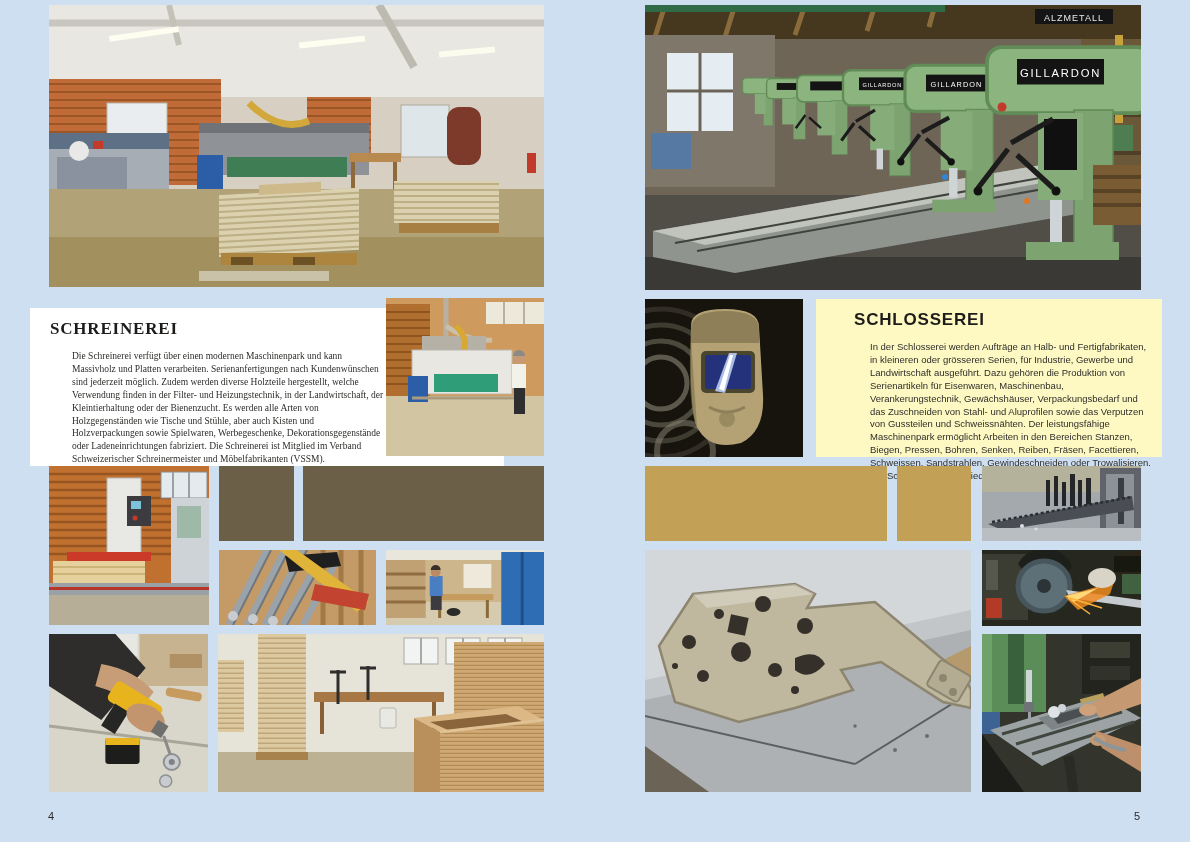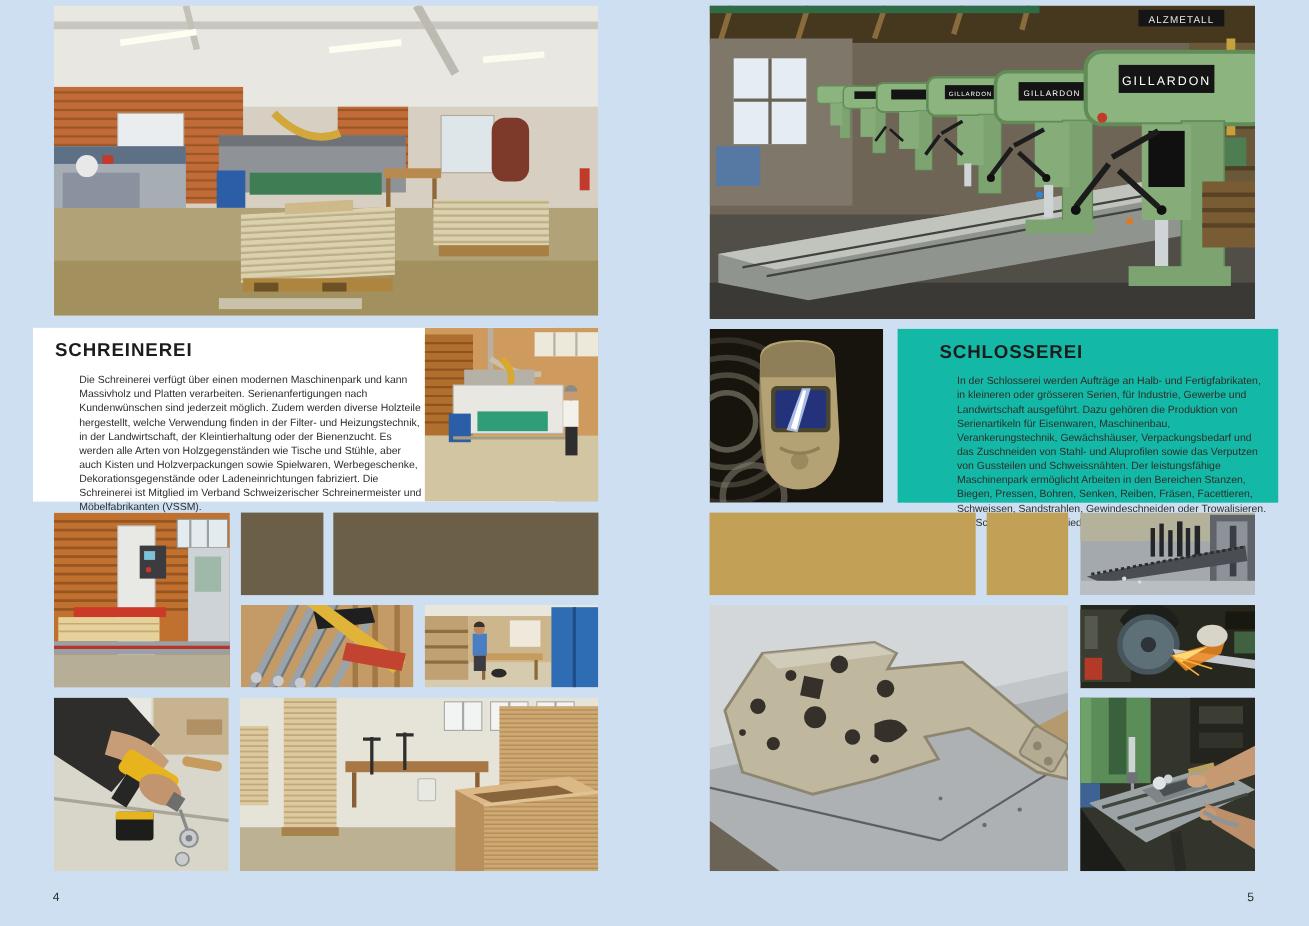--- a/index.html
+++ b/index.html
@@ -4,21 +4,21 @@
 <style>
   html,body{margin:0;padding:0;background:#9aa7b4;}
   #canvas{position:relative;width:1190px;height:842px;margin:0 auto;overflow:hidden;
           font-family:"Liberation Sans",sans-serif;background:#cddff1;}
   .ph{position:absolute;overflow:hidden;}
   .ph svg{display:block;width:100%;height:100%;}
   .block{position:absolute;}
   .infobox{position:absolute;background:#ffffff;}
   .infobox h2{position:absolute;margin:0;font-weight:bold;font-size:17px;letter-spacing:.8px;color:#1d1c1a;}
   .infobox p{position:absolute;margin:4px;font-size:9.5px;line-height:12.9px;color:#2e2d2a;text-align:left;}
-  #boxL{left:30px;top:298px;width:474px;height:158px;}
+  #boxL{left:30px;top:308px;width:474px;height:158px;font-family:Liberation Serif, serif;}
   #boxL h2{left:20px;top:11px;}
   #boxL p{left:38px;top:38px;width:312px;}
   #boxR{left:816px;top:299px;width:346px;height:158px;}
   #boxR h2{left:38px;top:11px;}
   #boxR p{left:50px;top:38px;width:284px;}
   #heroL{left:49px;top:5px;width:495px;height:282px;}
   #heroR{left:645px;top:5px;width:496px;height:285px;}
   #cncPh{left:386px;top:298px;width:158px;height:158px;}
   #maskPh{left:645px;top:299px;width:158px;height:158px;}
   #gL1{left:49px;top:466px;width:160px;height:159px;}
@@ -225,21 +225,21 @@
       <rect x="56" y="52" width="54" height="42" rx="5" fill="#4a452f"></rect>
       <rect x="60" y="56" width="46" height="34" rx="3" fill="#141c4e"></rect>
       <rect x="60" y="56" width="46" height="34" rx="3" fill="#3c55c0" opacity=".4"></rect>
       <polygon points="70,92 84,54 92,54 80,94" fill="#b9ccf2" opacity=".9"></polygon>
       <polygon points="74,90 85,56 88,56 79,92" fill="#ffffff"></polygon>
       <circle cx="82" cy="120" r="8" fill="#9a8a60"></circle>
       <path d="M64 108 q18 10 36 0" stroke="#8e7f58" stroke-width="3" fill="none"></path>
     </svg>
   </div>
 
-  <div class="infobox" id="boxR" style="background-color: #14b8a6;">
+  <div class="infobox" id="boxR" style="background-color: #fef9c3;">
     <h2>SCHLOSSEREI</h2>
     <p>In der Schlosserei werden Aufträge an Halb- und Fertigfabrikaten, in kleineren oder grösseren Serien, für Industrie, Gewerbe und Landwirtschaft ausgeführt. Dazu gehören die Produktion von Serienartikeln für Eisenwaren, Maschinenbau, Verankerungstechnik, Gewächshäuser, Verpackungsbedarf und das Zuschneiden von Stahl- und Aluprofilen sowie das Verputzen von Gussteilen und Schweissnähten. Der leistungsfähige Maschinenpark ermöglicht Arbeiten in den Bereichen Stanzen, Biegen, Pressen, Bohren, Senken, Reiben, Fräsen, Facettieren, Schweissen, Sandstrahlen, Gewindeschneiden oder Trowalisieren. Die Schlosserei ist Mitglied von AM Suisse.</p>
   </div>
 
   <div class="ph" id="gL1">
     <svg viewBox="0 0 160 159" preserveAspectRatio="none">
       <rect width="160" height="159" fill="#c0712f"></rect>
       <path d="M0 8H122M0 16H122M0 24H122M0 32H122M0 40H122M0 48H122M0 56H122M0 64H122M0 72H122M0 80H122M0 88H122" stroke="#975522" stroke-width="2.5"></path>
       <rect x="112" y="6" width="46" height="26" fill="#e3ebef" stroke="#8a8a88"></rect>
       <path d="M124 6 V32 M140 6 V32" stroke="#9aa0a4" stroke-width="2"></path>

